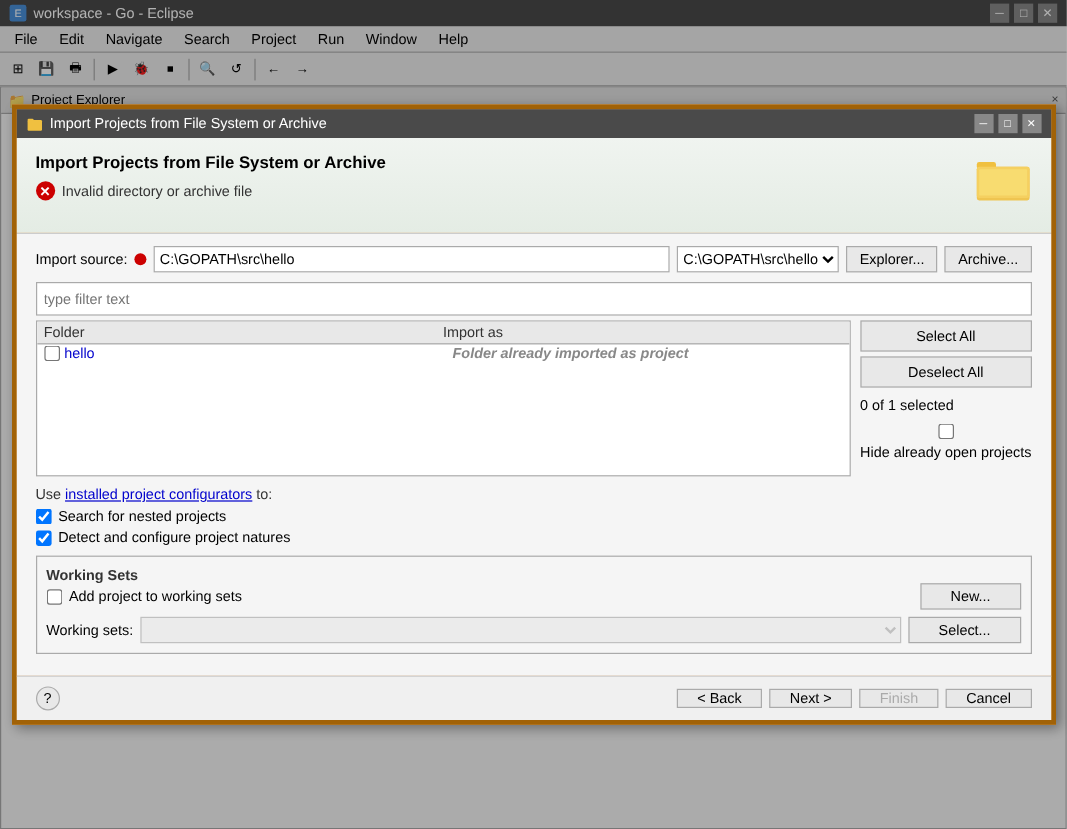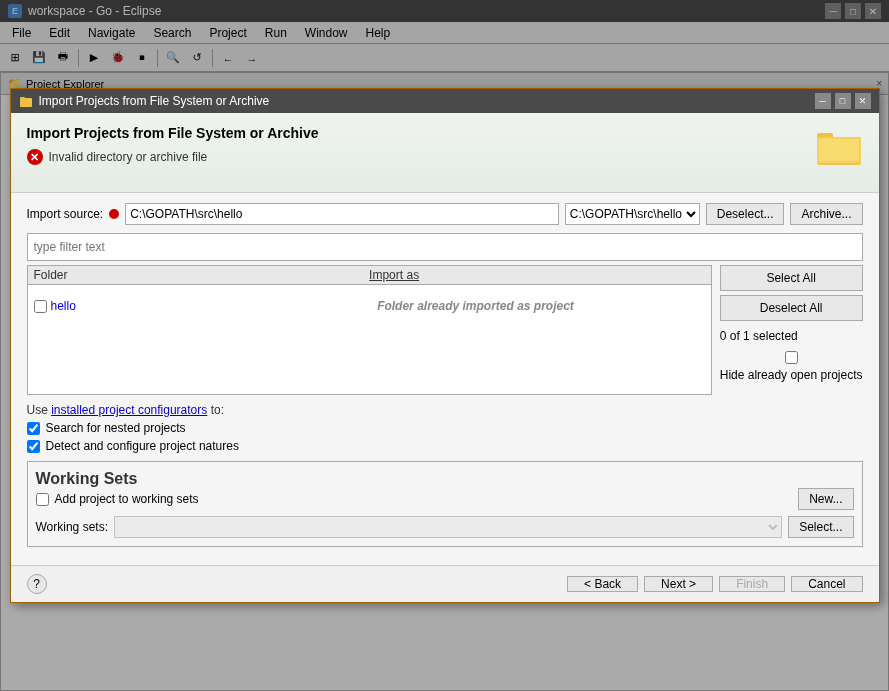--- a/index.html
+++ b/index.html
@@ -135,21 +135,21 @@
       top: 0; left: 0;
       width: 889px; height: 691px;
       background: rgba(0,0,0,0.3);
       display: flex;
       align-items: center;
       justify-content: center;
       z-index: 100;
     }
     .dialog {
       background: #fdba74;
-      border: 1px solid #a16207;
+      border: 4px solid #a16207;
       width: 870px;
       box-shadow: 3px 3px 10px rgba(0,0,0,0.4);
     }
     .dialog-titlebar {
       background: #4a4a4a;
       color: white;
       height: 24px;
       display: flex;
       align-items: center;
       padding: 0 8px;
@@ -314,25 +314,24 @@
       width: 50%;
       font-size: 12px;
       font-weight: normal;
       color: #333;
     }
     .col-import-as {
       width: 50%;
       font-size: 12px;
       font-weight: normal;
       color: #333;
-      text-decoration: underline;
     }
     .file-table-row {
       display: flex;
-      padding: 14px 6px;
+      padding: 0 6px;
       gap: 16px;
       align-items: center;
     }
     .cell-folder {
       width: 50%;
       display: flex;
       align-items: center;
       gap: 4px;
     }
     .cell-import-as {
@@ -405,21 +404,21 @@
       font-size: 12px;
     }
 
     
     .working-sets {
       border: 1px solid #aaa;
       padding: 8px;
       margin-bottom: 8px;
     }
     .working-sets-title {
-      font-size: 16px;
+      font-size: 12px;
       font-weight: bold;
       margin-bottom: 0;
       color: #333;
     }
     .ws-row {
       display: flex;
       align-items: center;
       gap: 6px;
       margin-bottom: 6px;
     }
@@ -437,21 +436,21 @@
       height: 22px;
       border: 1px solid #aaa;
       background: #e8e8e8;
       font-size: 12px;
     }
     .ws-select:disabled {
       color: #aaa;
     }
     .btn-ws {
       height: 22px;
-      padding: 0 10px;
+      padding: 0 24px;
       font-size: 12px;
       background: #e8e8e8;
       border: 1px solid #aaa;
       cursor: pointer;
       white-space: nowrap;
     }
 
     
     .dialog-footer {
       border-top: 1px solid #ccc;
@@ -589,21 +588,21 @@
 
     <div class="dialog-body">
 
       <div class="import-source-row">
         <span class="import-source-label">Import source:</span>
         <div class="error-dot"></div>
         <input class="import-source-input" type="text" value="C:\GOPATH\src\hello" style="">
         <select style="height:22px;border:1px solid #aaa;font-size:12px;background:white;">
           <option>C:\GOPATH\src\hello</option>
         </select>
-        <button class="btn-small">Deselect...</button>
+        <button class="btn-small">Explorer...</button>
         <button class="btn-small">Archive...</button>
       </div>
 
       <div class="filter-row">
         <input class="filter-input" type="text" placeholder="type filter text" style="">
       </div>
 
       <div class="file-list-area">
         <div class="file-table">
           <div class="file-table-header">

